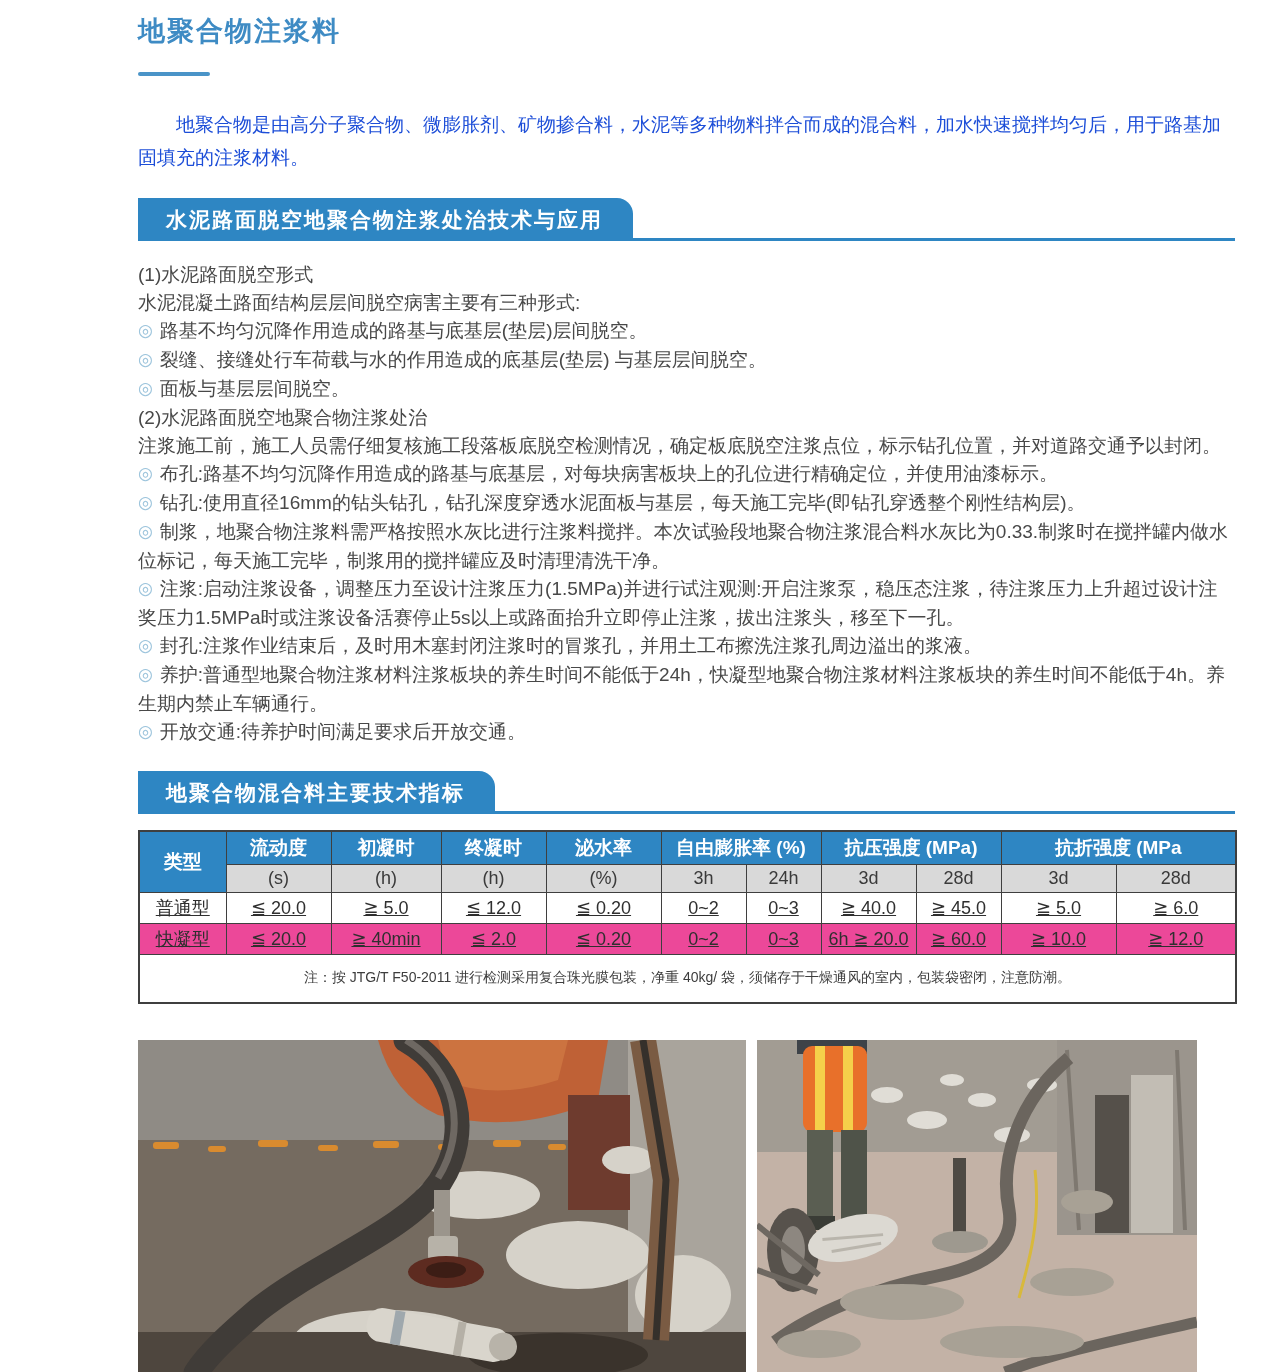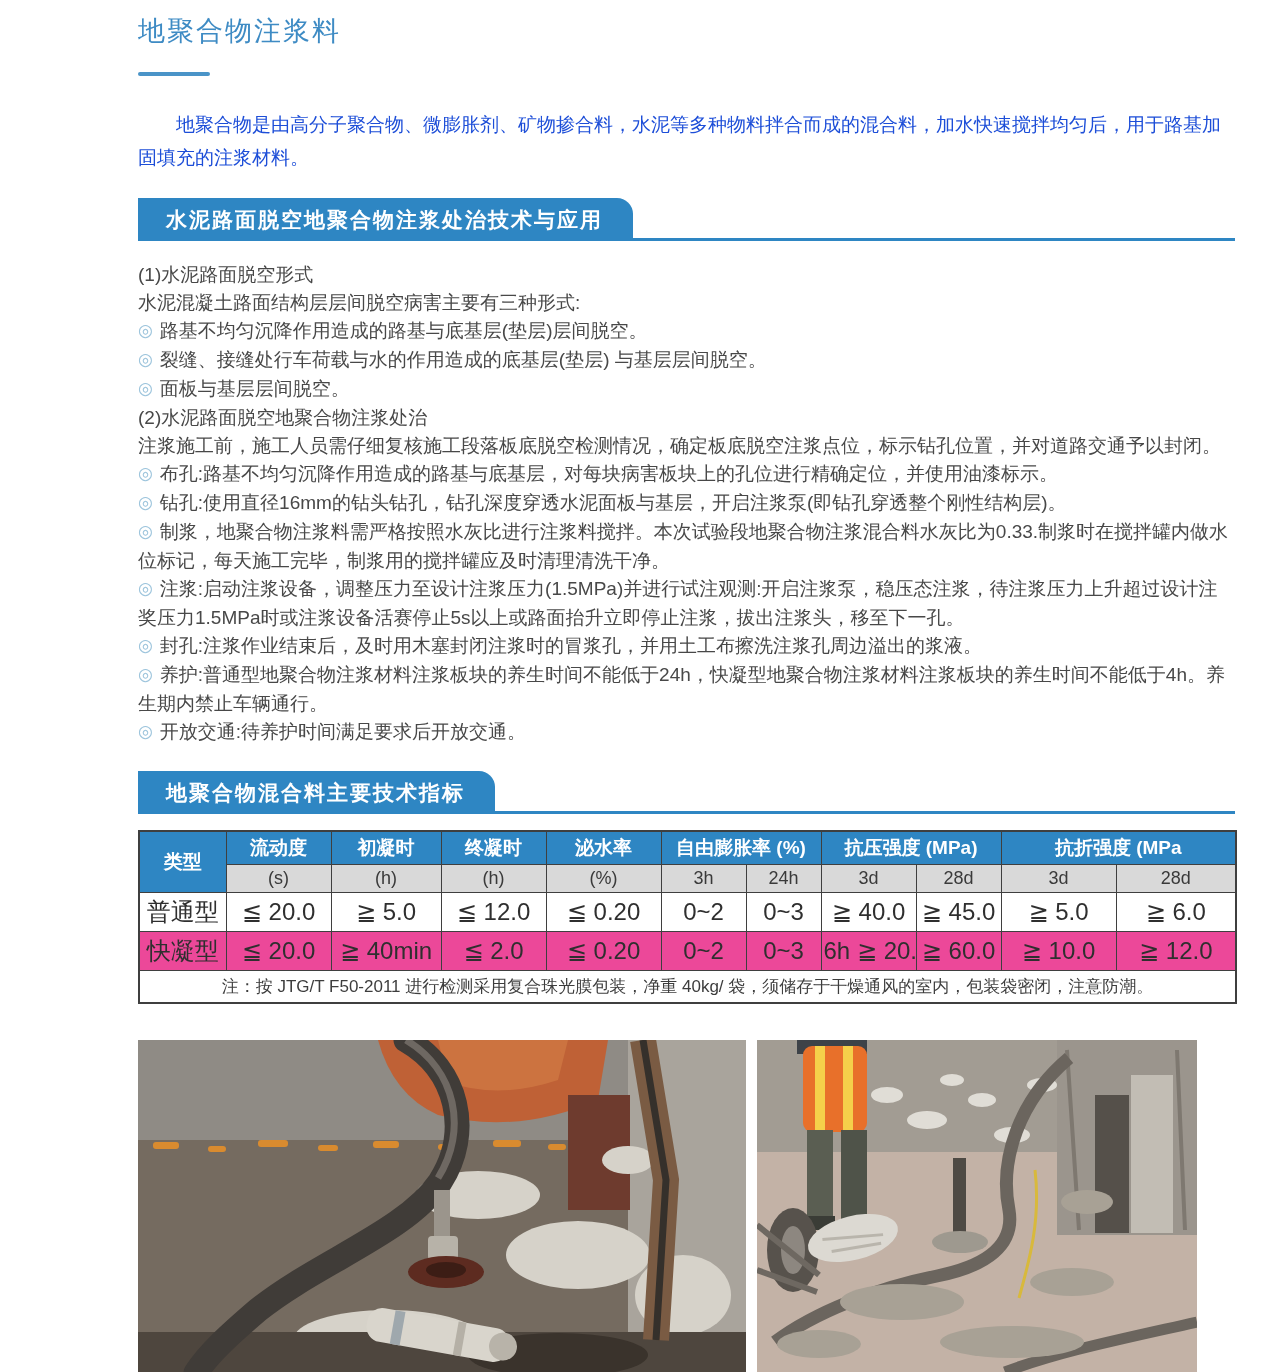--- a/index.html
+++ b/index.html
@@ -7,21 +7,21 @@
   body {
     background: #ffffff;
     font-family: "Liberation Sans", "DejaVu Sans", sans-serif;
     color: #454545;
   }
   .content { width: 1097px; margin-left: 138px; padding-top: 14px; }
 
   .page-title {
     color: #3e8bc4;
     font-size: 27px;
-    font-weight: 400;
+    font-weight: 700;
     letter-spacing: 2px;
     line-height: 34px;
   }
   .title-dash {
     width: 72px; height: 4px;
     background: #4a94c8;
     margin-top: 24px;
     border-radius: 2px;
   }
   .intro {
@@ -83,26 +83,26 @@
   }
   th.corner { font-size: 19px; }
   td.unit {
     background: #d9d9d9;
     color: #3a3a3a;
     font-size: 18px;
     height: 27px;
   }
   tr.row-a td { background: #ffffff; }
   tr.row-b td { background: #ec4899; }
-  td.val, td.rowtype { font-size: 24px; color: #2f2f2f; height: 29px; }
+  td.val, td.rowtype { font-size: 18px; color: #2f2f2f; height: 29px; text-decoration: underline; }
   td.note-cell {
     background: #ffffff;
-    font-size: 17px;
+    font-size: 14px;
     color: #3d3d3d;
-    height: 32px;
+    height: 48px;
     white-space: normal;
   }
 
   .photos { display: flex; gap: 11px; margin-top: 36px; }
   .photo { display: block; }
 </style>
 </head>
 <body>
 
 <div class="content">
@@ -119,21 +119,21 @@
 
   <div class="blocks">
     <p class="line"><span>(1)水泥路面脱空形式</span></p>
     <p class="line"><span>水泥混凝土路面结构层层间脱空病害主要有三种形式:</span></p>
     <p class="line"><span class="bullet">◎</span><span>路基不均匀沉降作用造成的路基与底基层(垫层)层间脱空。</span></p>
     <p class="line"><span class="bullet">◎</span><span>裂缝、接缝处行车荷载与水的作用造成的底基层(垫层) 与基层层间脱空。</span></p>
     <p class="line"><span class="bullet">◎</span><span>面板与基层层间脱空。</span></p>
     <p class="line"><span>(2)水泥路面脱空地聚合物注浆处治</span></p>
     <p class="line"><span>注浆施工前，施工人员需仔细复核施工段落板底脱空检测情况，确定板底脱空注浆点位，标示钻孔位置，并对道路交通予以封闭。</span></p>
     <p class="line"><span class="bullet">◎</span><span>布孔:路基不均匀沉降作用造成的路基与底基层，对每块病害板块上的孔位进行精确定位，并使用油漆标示。</span></p>
-    <p class="line"><span class="bullet">◎</span><span>钻孔:使用直径16mm的钻头钻孔，钻孔深度穿透水泥面板与基层，开启注浆泵(即钻孔穿透整个刚性结构层)。</span></p>
+    <p class="line"><span class="bullet">◎</span><span>钻孔:使用直径16mm的钻头钻孔，钻孔深度穿透水泥面板与基层，每天施工完毕(即钻孔穿透整个刚性结构层)。</span></p>
     <p class="line"><span class="bullet">◎</span><span>制浆，地聚合物注浆料需严格按照水灰比进行注浆料搅拌。本次试验段地聚合物注浆混合料水灰比为0.33.制浆时在搅拌罐内做水位标记，每天施工完毕，制浆用的搅拌罐应及时清理清洗干净。</span></p>
     <p class="line"><span class="bullet">◎</span><span>注浆:启动注浆设备，调整压力至设计注浆压力(1.5MPa)并进行试注观测:开启注浆泵，稳压态注浆，待注浆压力上升超过设计注奖压力1.5MPa时或注浆设备活赛停止5s以上或路面抬升立即停止注浆，拔出注浆头，移至下一孔。</span></p>
     <p class="line"><span class="bullet">◎</span><span>封孔:注浆作业结束后，及时用木塞封闭注浆时的冒浆孔，并用土工布擦洗注浆孔周边溢出的浆液。</span></p>
     <p class="line"><span class="bullet">◎</span><span>养护:普通型地聚合物注浆材料注浆板块的养生时间不能低于24h，快凝型地聚合物注浆材料注浆板块的养生时间不能低于4h。养生期内禁止车辆通行。</span></p>
     <p class="line"><span class="bullet">◎</span><span>开放交通:待养护时间满足要求后开放交通。</span></p>
   </div>
 
   <div class="sec-head">
     <div class="bar">地聚合物混合料主要技术指标</div>
     <div class="tail"></div>

